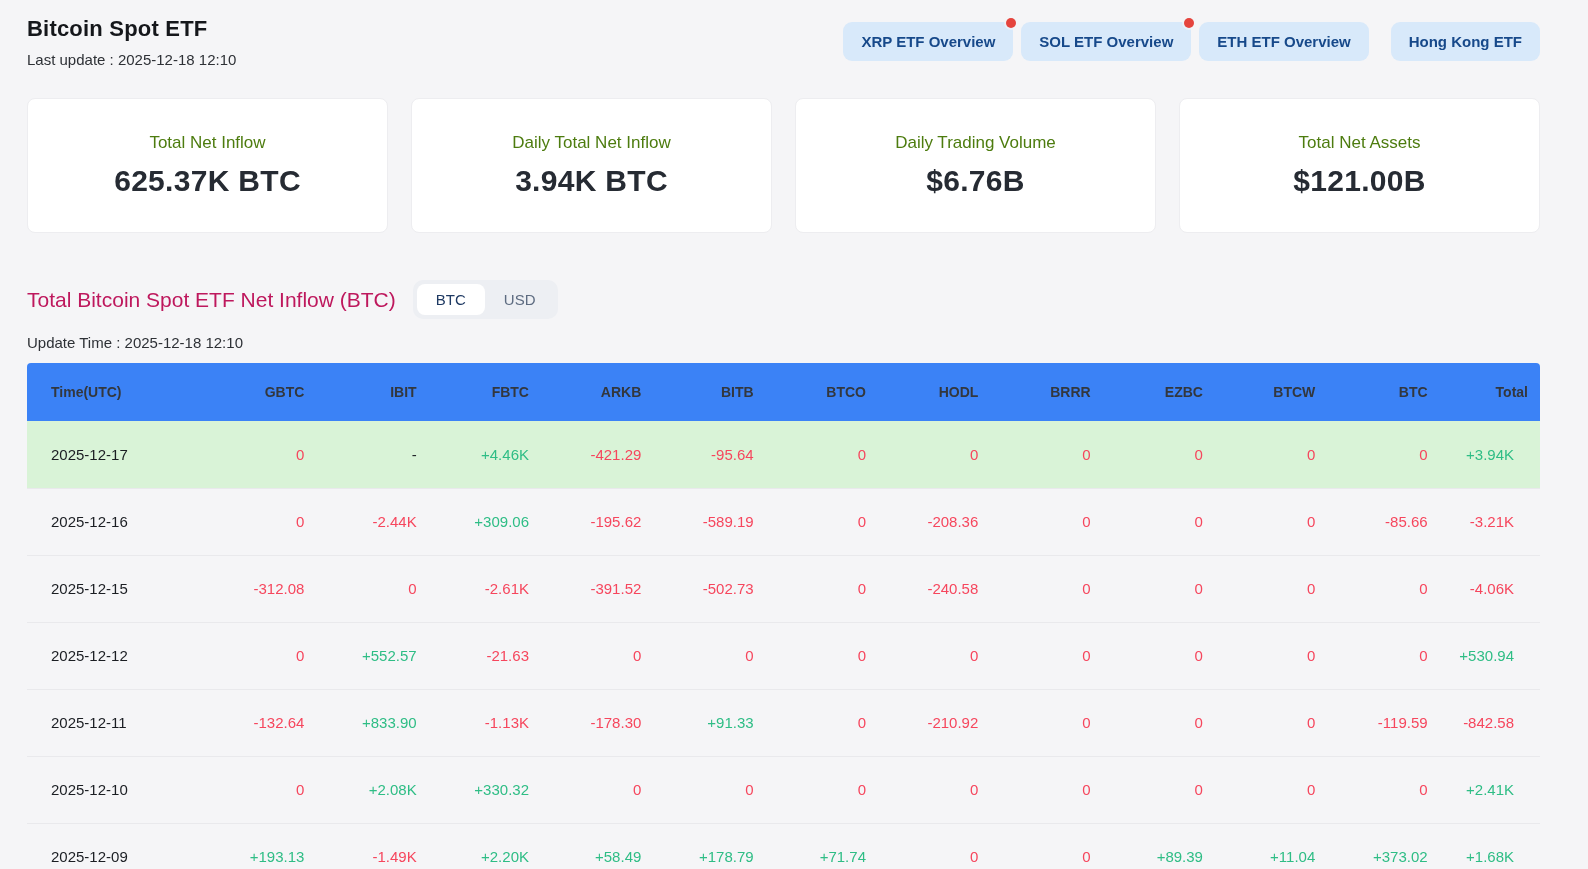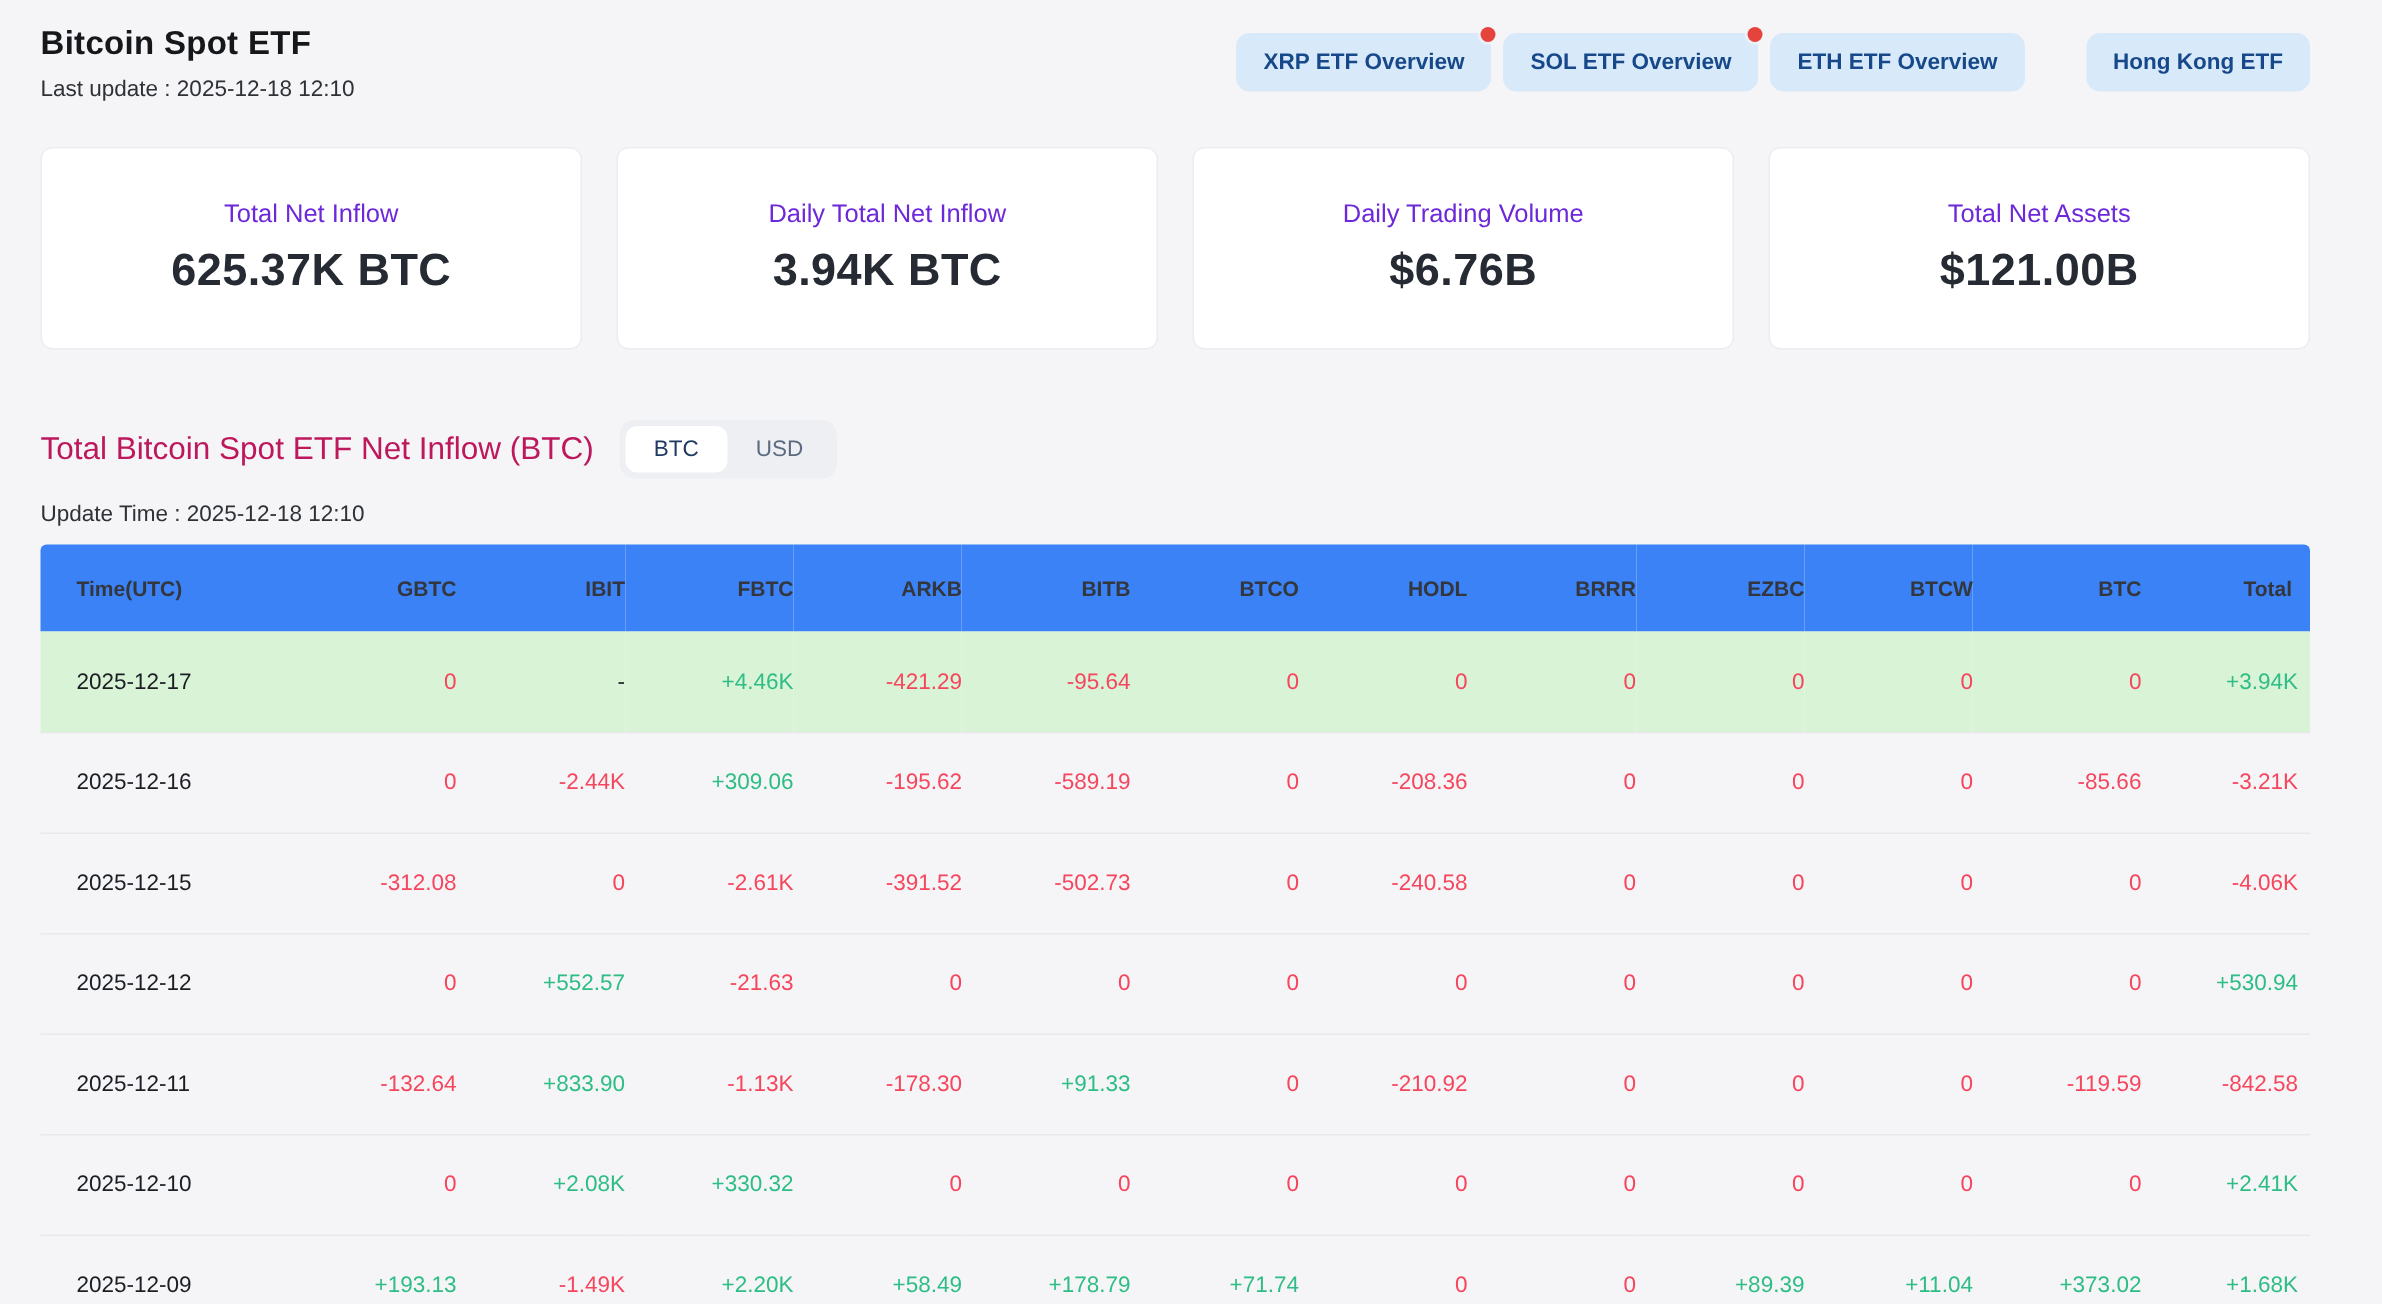--- a/index.html
+++ b/index.html
@@ -22,38 +22,38 @@
     position: relative;
     background: var(--accent-button-bg, #d8e9fa);
     color: var(--accent-button-text, #17498a);
     border: none; cursor: pointer;
     font-family: "Liberation Sans", sans-serif;
     font-size: 15px; font-weight: 700;
     padding: 11px 18px; border-radius: 9px;
     white-space: nowrap;
     text-align: right;
   }
-  .nav-btn.gap-left { margin-left: 33px; }
+  .nav-btn.gap-left { margin-left: 14px; }
   .badge-dot {
     position: absolute; top: -4px; right: -3px;
     width: 10px; height: 10px; border-radius: 50%;
     background: var(--badge-dot, #e5443d);
     box-shadow: 0 0 0 2px rgba(245,245,247,.6);
   }
 
   
   .cards-row { display: flex; gap: 23px; margin-top: 30px; }
   .stat-card {
     flex: 1; height: 135px;
     background: #ffffff;
     border: 1px solid #ededf0;
     border-radius: 8px;
     display: flex; flex-direction: column; align-items: center; justify-content: center;
   }
-  .card-label { font-size: 17px; color: #6d28d9; }
+  .card-label { font-size: 17px; color: #4d7c0f; }
   .card-value { font-size: 30px; font-weight: 700; color: #262b33; margin-top: 11px; letter-spacing: .3px; }
 
   
   .section-head { display: flex; align-items: center; gap: 17px; margin-top: 47px; }
   .section-title { font-size: 21px; font-weight: 400; color: #be185d; }
   .unit-toggle {
     background: #edeff3; border-radius: 10px; padding: 4px;
     display: flex; align-items: center;
   }
   .toggle-opt {
@@ -75,21 +75,21 @@
   thead th:first-child { text-align: left; padding-left: 24px; border-top-left-radius: 4px; }
   thead th:last-child  { padding-right: 12px; border-top-right-radius: 4px; }
   tbody td {
     height: 67px;
     font-size: 15px;
     text-align: right; padding: 0;
     border-top: 1px solid #e9e9ec;
   }
   tbody tr:first-child td { border-top: none; }
   tbody td:first-child { text-align: left; padding-left: 24px; color: #1b1e23; }
-  tbody td:last-child  { padding-right: 8px; }
+  tbody td:last-child  { padding-right: 26px; }
   td.pos { color: var(--positive, #2ebd85); }
   td.neg { color: var(--negative, #f6465d); }
   td.neu { color: #23262b; }
   tr.hl td { background: var(--highlight-row-bg, #d9f3d7); }
 </style>
 </head>
 <body>
 
 <div class="container">
 

